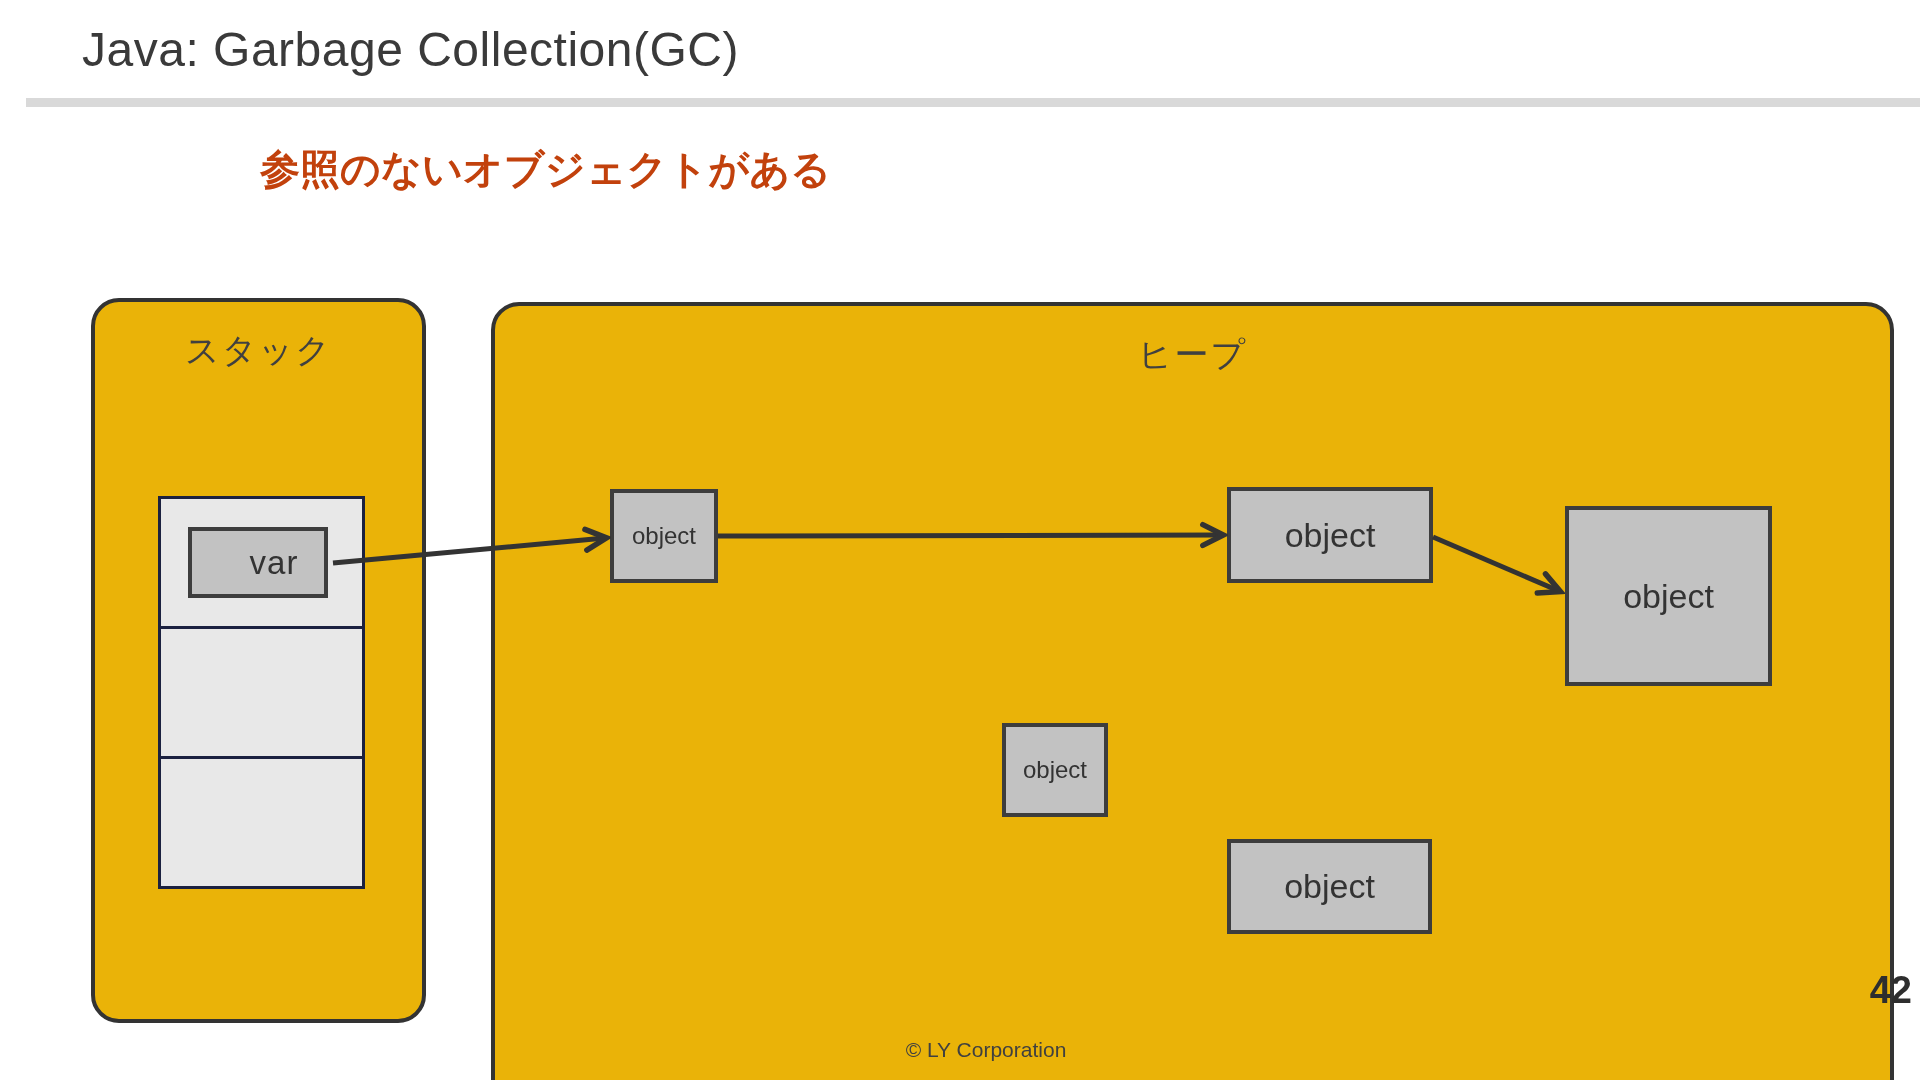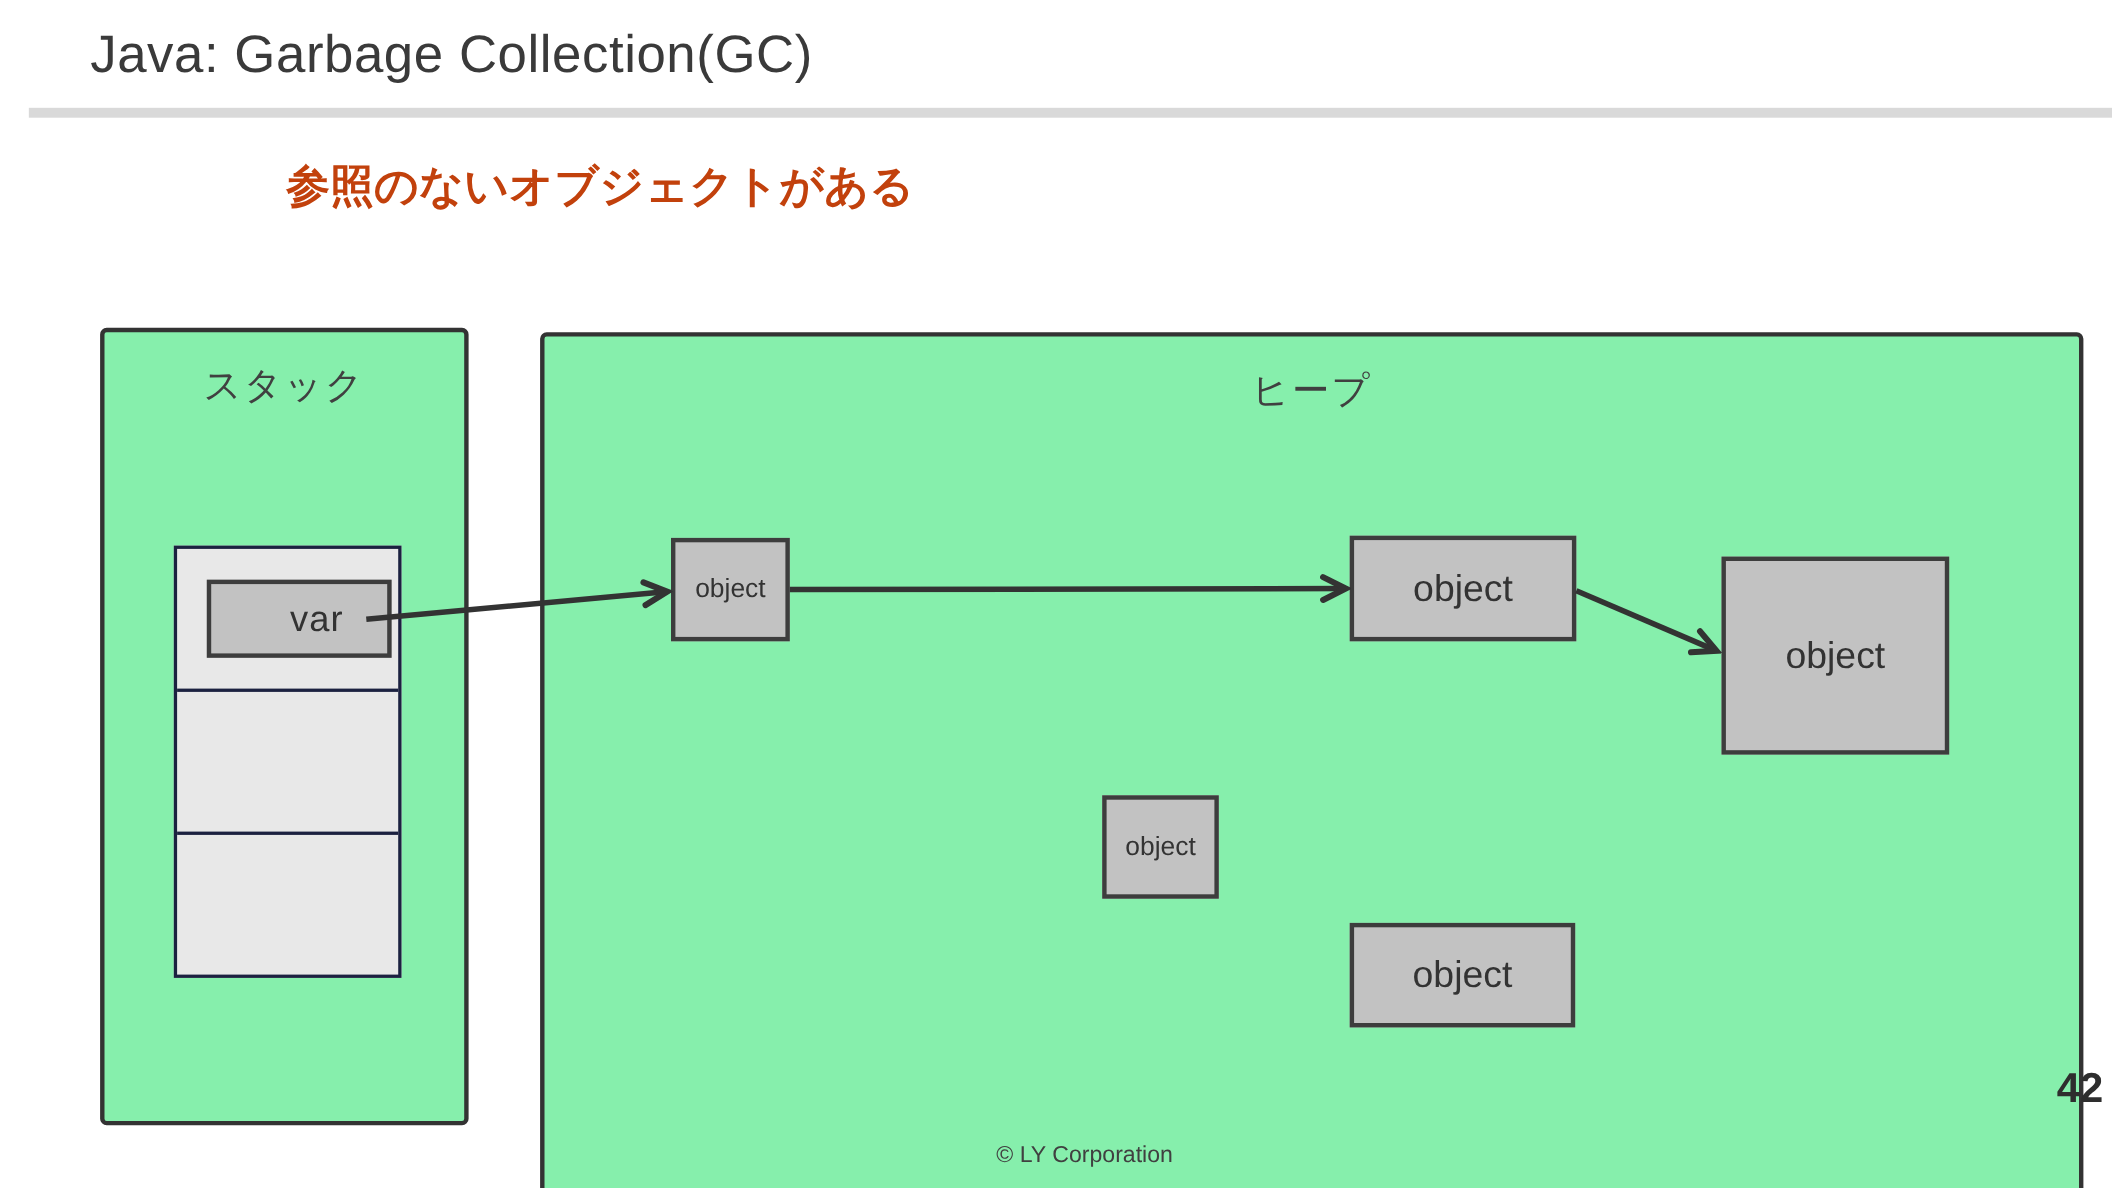--- a/index.html
+++ b/index.html
@@ -10,39 +10,39 @@
   .abs{position:absolute;box-sizing:border-box;}
   .slide-title{
     left:56px;top:22px;font-size:48px;font-weight:400;letter-spacing:0.5px;
     color:#3a3a3a;white-space:nowrap;
   }
   .divider{left:0;top:98px;width:1920px;height:9px;background:#d9d9d9;}
   .slide-subtitle{
     left:234px;top:142px;font-size:40px;font-weight:700;color:#c2410c;white-space:nowrap;
   }
   .region{
-    background:#86efac;border:4px solid #333333;border-radius:6px;
+    background:#eab308;border:4px solid #333333;border-radius:28px;
   }
   .stack-region{left:65px;top:298px;width:335px;height:725px;}
   .heap-region{left:465px;top:302px;width:1403px;height:919px;}
   .region-label{
     position:absolute;left:0;top:26px;width:100%;text-align:center;
     font-size:34px;color:#404040;letter-spacing:2px;
   }
   .stack-table{
     position:absolute;left:63px;top:194px;width:201px;height:387px;
     background:#e8e8e8;border:3px solid #1b2140;display:flex;flex-direction:column;
   }
   .stack-cell{flex:1 1 0;}
   .stack-cell + .stack-cell{border-top:3px solid #1b2140;}
   .node{
     position:absolute;box-sizing:border-box;background:#c2c2c2;border:4px solid #3d3d3d;
     display:flex;align-items:center;justify-content:center;color:#333333;
   }
-  .var-box{left:93px;top:225px;width:168px;height:71px;font-size:33px;letter-spacing:1px;padding-left:32px;}
+  .var-box{left:93px;top:225px;width:140px;height:71px;font-size:33px;letter-spacing:1px;padding-left:32px;}
   .node-label{pointer-events:none;}
   .fs-small{font-size:24px;}
   .fs-large{font-size:34px;}
   .obj-1{left:115px;top:183px;width:108px;height:94px;}
   .obj-2{left:732px;top:181px;width:206px;height:96px;}
   .obj-3{left:1070px;top:200px;width:207px;height:180px;}
   .obj-4{left:507px;top:417px;width:106px;height:94px;}
   .obj-5{left:732px;top:533px;width:205px;height:95px;}
   .arrow-layer{left:0;top:0;width:1920px;height:1080px;pointer-events:none;}
   .footer{

